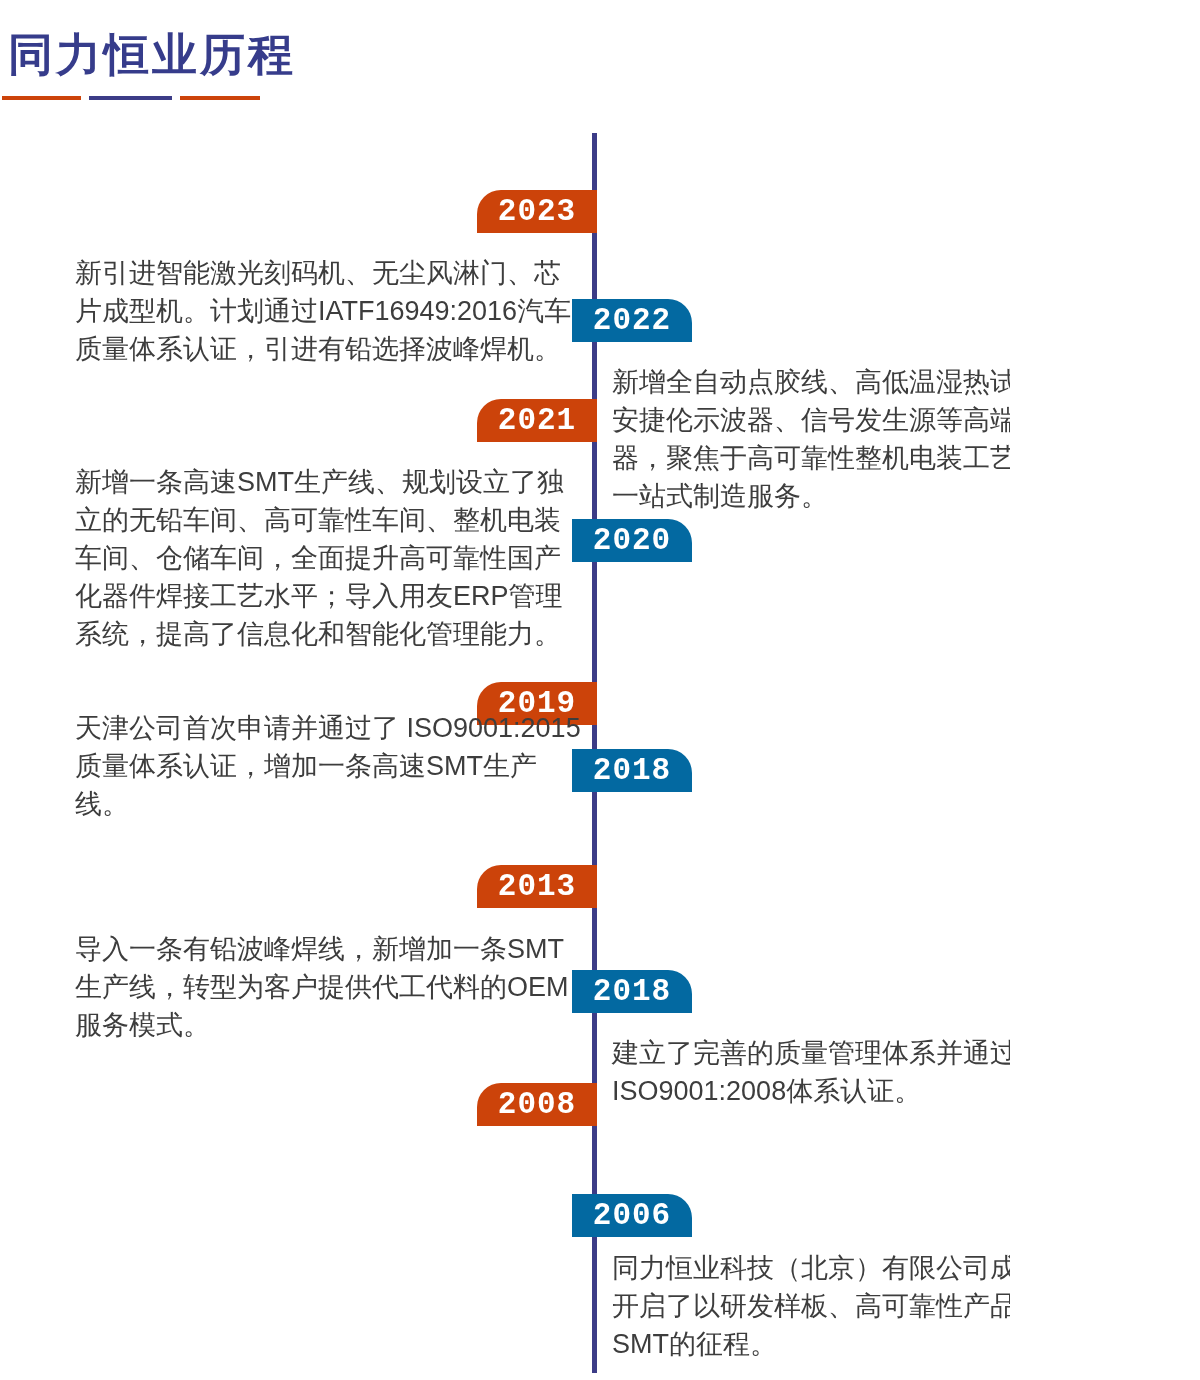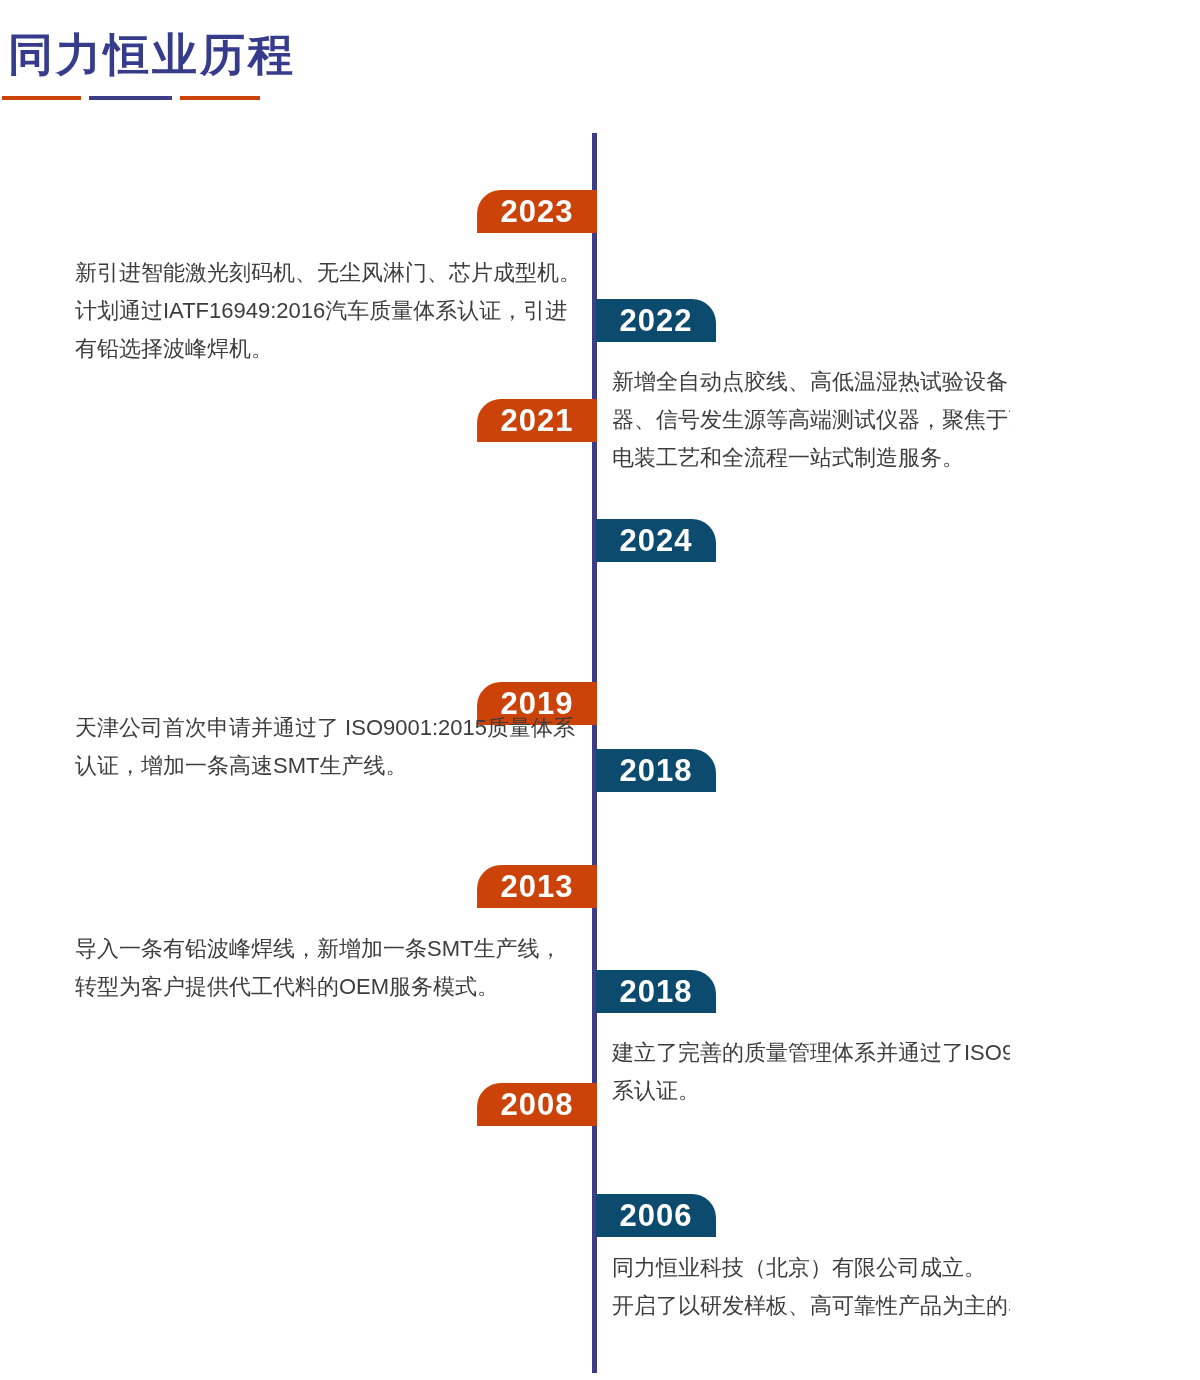--- a/index.html
+++ b/index.html
@@ -27,27 +27,27 @@
   .seg3 { left:180px; width:80px; }
   .timeline-axis {
     position:absolute; left:592px; top:122px;
     width:5px; height:1240px;
     background:#3c3c87;
   }
   .badge {
     position:absolute; width:120px; height:43px;
     color:#ffffff; font-weight:bold; font-size:31px;
     text-align:center; line-height:44px; letter-spacing:1px;
-    font-family:Liberation Sans, sans-serif;
+    font-family:Liberation Mono, monospace;
   }
   .badge.left  { left:477px; background:#cc430a; border-radius:24px 0 0 0; }
-  .badge.right { left:596px; background:#0c4a6e; border-radius:0 24px 0 0; }
+  .badge.right { left:572px; background:#0369a1; border-radius:0 24px 0 0; }
   .desc {
     position:absolute;
-    font-size:22px; line-height:38px; color:#3d3d3d;
+    font-size:27px; line-height:38px; color:#3d3d3d;
     white-space:pre-line; text-align:left;
   }
   .desc.left-text  { left:75px;  width:508px; }
   .desc.right-text { left:612px; width:532px; }
 </style>
 </head>
 <body>
 
 <div class="page">
 
@@ -64,23 +64,24 @@
   <div class="desc left-text" style="top:243px">新引进智能激光刻码机、无尘风淋门、芯片成型机。计划通过IATF16949:2016汽车质量体系认证，引进有铅选择波峰焊机。</div>
 
   <div class="badge right" style="top:288px">
     <span>2022</span>
   </div>
   <div class="desc right-text" style="top:352px">新增全自动点胶线、高低温湿热试验设备、安捷伦示波器、信号发生源等高端测试仪器，聚焦于高可靠性整机电装工艺和全流程一站式制造服务。</div>
 
   <div class="badge left" style="top:388px">
     <span>2021</span>
   </div>
+  <div class="desc left-text" style="top:452px">新增一条高速SMT生产线、规划设立了独立的无铅车间、高可靠性车间、整机电装车间、仓储车间，全面提升高可靠性国产化器件焊接工艺水平；导入用友ERP管理系统，提高了信息化和智能化管理能力。</div>
 
   <div class="badge right" style="top:508px">
-    <span>2024</span>
+    <span>2020</span>
   </div>
 
   <div class="badge left" style="top:671px">
     <span>2019</span>
   </div>
   <div class="desc left-text" style="top:698px">天津公司首次申请并通过了 ISO9001:2015质量体系认证，增加一条高速SMT生产线。</div>
 
   <div class="badge right" style="top:738px">
     <span>2018</span>
   </div>

